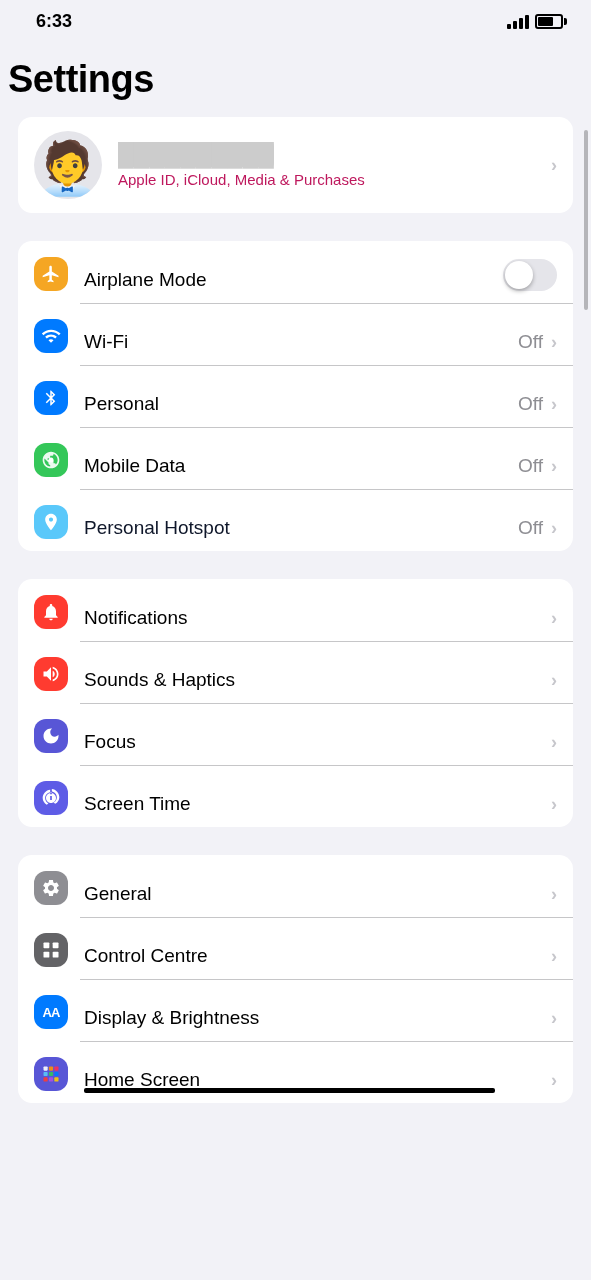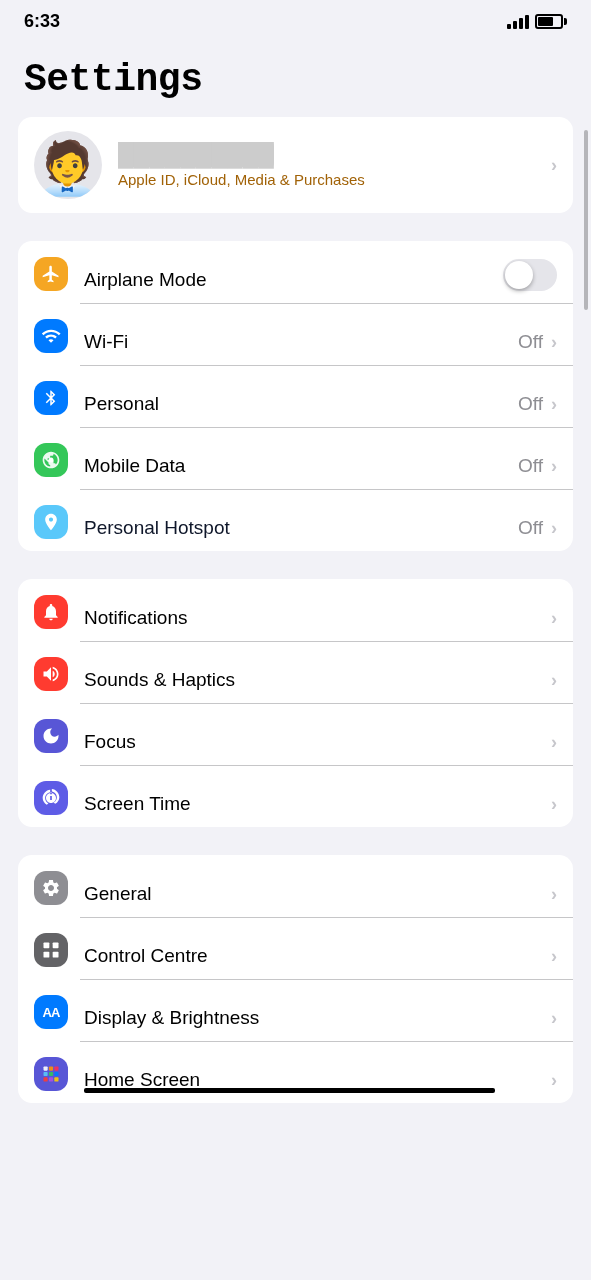--- a/index.html
+++ b/index.html
@@ -14,20 +14,21 @@
       overflow-x: hidden;
     }
 
     
     .status-bar {
       display: flex;
       justify-content: space-between;
       align-items: center;
       padding: 0 24px 8px;
       height: 50px;
+      margin-left: 12px;
     }
 
     .status-time {
       font-size: 18px;
       font-weight: 600;
       color: #000;
     }
 
     .status-icons {
       display: flex;
@@ -80,22 +81,21 @@
     .battery-tip {
       width: 3px;
       height: 7px;
       background: #000;
       border-radius: 0 2px 2px 0;
       margin-left: 1px;
     }
 
     
     .page-header {
-      padding: 8px 24px 16px;
-      font-family: Liberation Mono, monospace;
+      padding: 8px 8px 16px;
     }
 
     .page-title {
       font-size: 38px;
       font-weight: 700;
       color: #000;
       letter-spacing: -0.5px;
     }
 
     
@@ -226,21 +226,21 @@
 
     .profile-name {
       font-size: 22px;
       font-weight: 600;
       color: #000;
       margin-bottom: 3px;
     }
 
     .profile-subtitle {
       font-size: 15px;
-      color: #a16207;
+      color: #be185d;
     }
 
     .row-label-container {
       flex: 1;
       position: relative;
     }
 
     
     .scrollbar {
       position: fixed;

